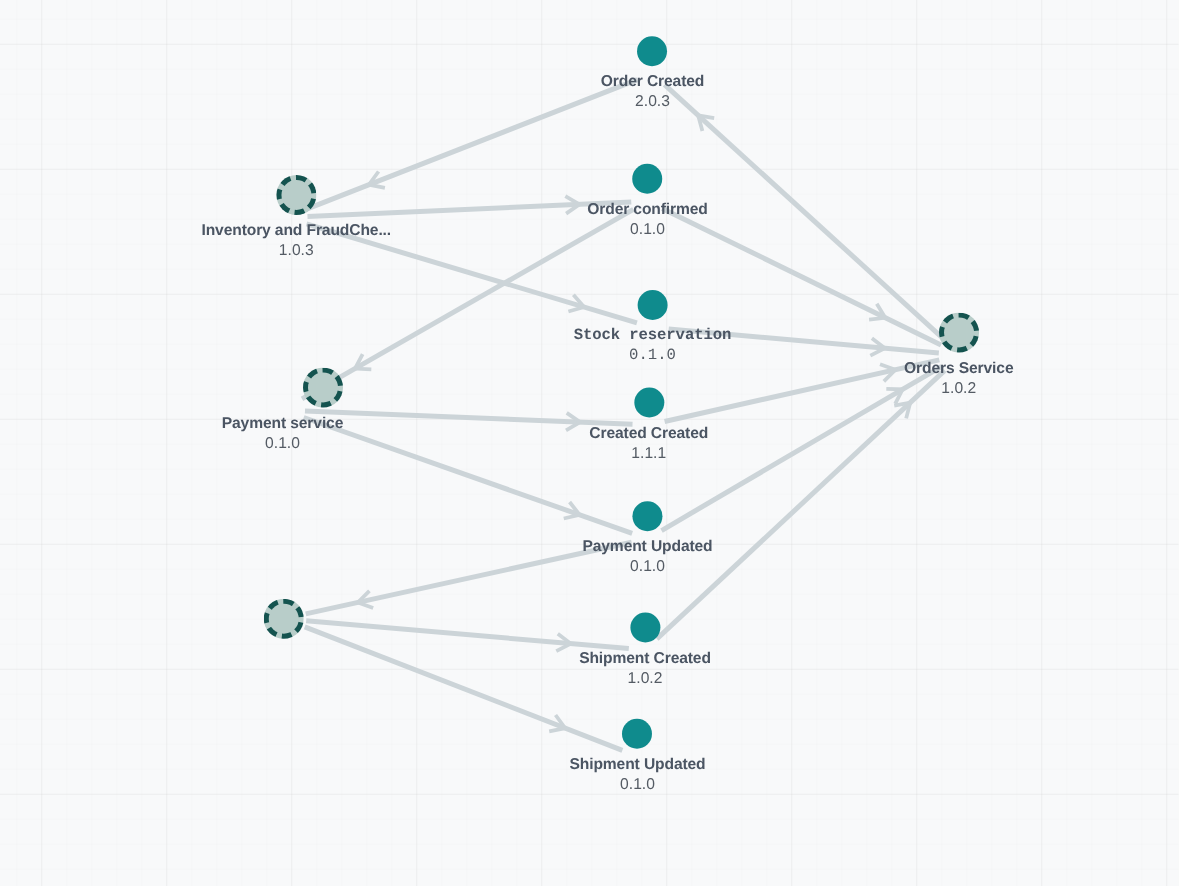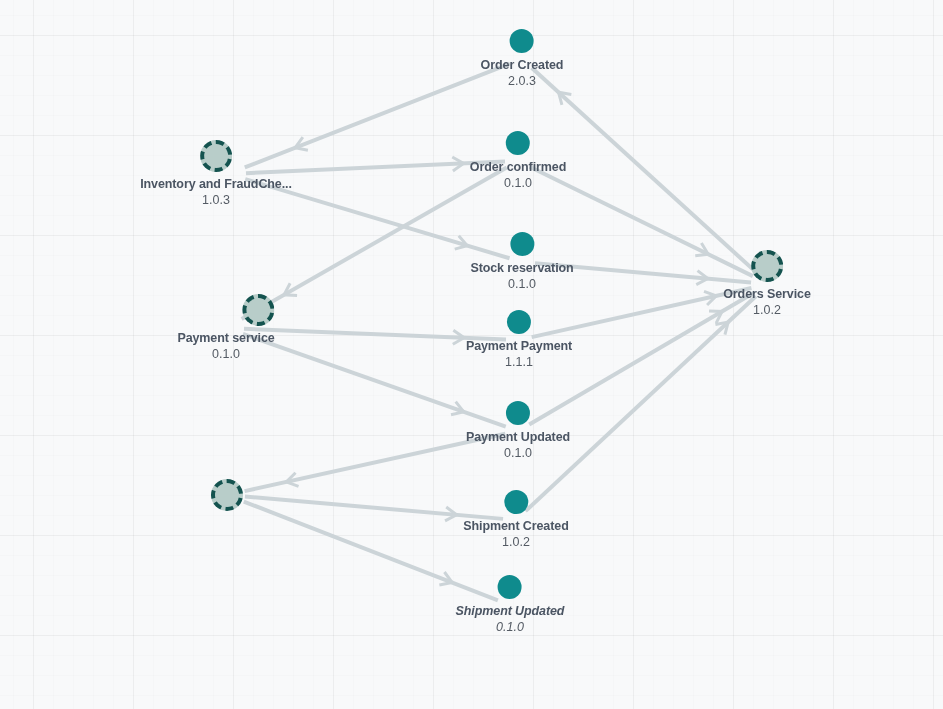--- a/index.html
+++ b/index.html
@@ -150,21 +150,21 @@
       <g>
         <line x1="243.7771964005291" y1="501.5211717457887" x2="497.8831359329512" y2="600.2902648502637" stroke="#ccd4d8" stroke-width="4" stroke-linecap="butt"></line>
         <path d="M -11 -7 L 0 0 L -11 7" fill="none" stroke="#ccd4d8" stroke-width="3" stroke-linecap="butt" stroke-linejoin="miter" transform="translate(452.14406681711523,582.5118280914583) rotate(21.240734739916718)"></path>
       </g>
       <g>
         <line x1="525.5062170920769" y1="511.1325405781417" x2="755.8375455648165" y2="296.2780207379577" stroke="#ccd4d8" stroke-width="4" stroke-linecap="butt"></line>
         <path d="M -11 -7 L 0 0 L -11 7" fill="none" stroke="#ccd4d8" stroke-width="3" stroke-linecap="butt" stroke-linejoin="miter" transform="translate(728.1977861480877,322.0605631187798) rotate(-43.008924059833)"></path>
       </g>
     </svg>
   <div id="node-layer">
-      <div class="node" style="left: 216px; top: 174px;">
+      <div class="node" style="left: 237px; top: 174px;">
         <div class="node-dot-wrap">
           <div class="service-ring"></div>
         </div>
         <div class="node-labels">
           <div class="node-name">Inventory and FraudChe...</div>
           <div class="node-version">1.0.3</div>
         </div>
       </div>
       <div class="node" style="left: 226px; top: 328px; align-items: flex-end;">
         <div class="node-dot-wrap">
@@ -200,35 +200,35 @@
       </div>
       <div class="node" style="left: 518px; top: 161px; justify-content: center;">
         <div class="node-dot-wrap">
           <div class="event-dot"></div>
         </div>
         <div class="node-labels">
           <div class="node-name">Order confirmed</div>
           <div class="node-version">0.1.0</div>
         </div>
       </div>
-      <div class="node" style="left: 522px; top: 262px;">
+      <div class="node" style="left: 522px; top: 262px; font-family: Liberation Mono, monospace;">
         <div class="node-dot-wrap">
           <div class="event-dot"></div>
         </div>
         <div class="node-labels">
           <div class="node-name">Stock reservation</div>
           <div class="node-version">0.1.0</div>
         </div>
       </div>
       <div class="node" style="left: 519px; top: 340px;">
         <div class="node-dot-wrap">
           <div class="event-dot"></div>
         </div>
         <div class="node-labels">
-          <div class="node-name">Payment Payment</div>
+          <div class="node-name">Created Created</div>
           <div class="node-version">1.1.1</div>
         </div>
       </div>
       <div class="node" style="left: 518px; top: 431px; text-align: center;">
         <div class="node-dot-wrap">
           <div class="event-dot"></div>
         </div>
         <div class="node-labels">
           <div class="node-name">Payment Updated</div>
           <div class="node-version">0.1.0</div>
@@ -236,21 +236,21 @@
       </div>
       <div class="node" style="left: 516px; top: 520px;">
         <div class="node-dot-wrap">
           <div class="event-dot"></div>
         </div>
         <div class="node-labels">
           <div class="node-name">Shipment Created</div>
           <div class="node-version">1.0.2</div>
         </div>
       </div>
-      <div class="node" style="left: 510px; top: 605px; font-style: italic;">
+      <div class="node" style="left: 510px; top: 605px;">
         <div class="node-dot-wrap">
           <div class="event-dot"></div>
         </div>
         <div class="node-labels">
           <div class="node-name">Shipment Updated</div>
           <div class="node-version">0.1.0</div>
         </div>
       </div>
     </div>
 </div>

